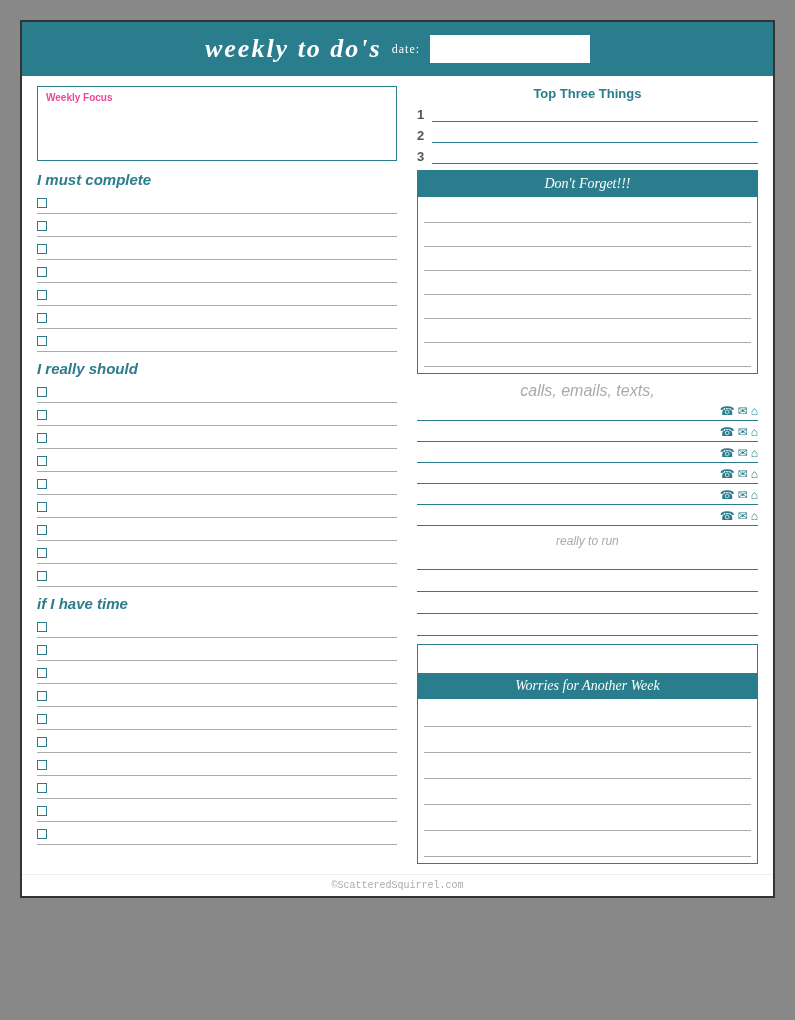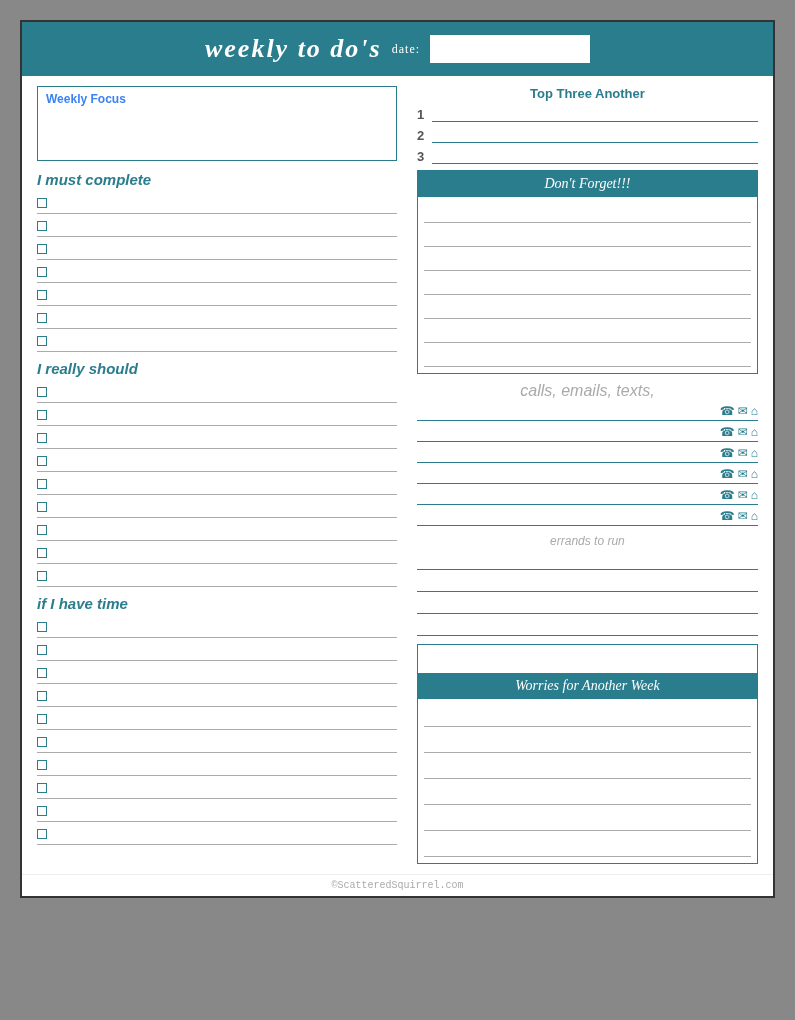--- a/index.html
+++ b/index.html
@@ -56,22 +56,22 @@
       padding-left: 5px;
     }
     
     .weekly-focus-box {
       border: 1.5px solid #2a7d8c;
       min-height: 75px;
       padding: 5px 8px;
       margin-bottom: 10px;
     }
     .weekly-focus-label {
-      color: #3b82f6;
-      font-size: 12px;
+      color: #ec4899;
+      font-size: 10px;
       font-weight: bold;
     }
     
     .section-heading {
       color: #2a7d8c;
       font-size: 15px;
       font-weight: bold;
       text-align: left;
       font-style: italic;
       margin: 8px 0 6px 0;
@@ -326,21 +326,21 @@
           </li>
         <li>
             <span class="checkbox"></span>
           </li>
       </ul>
 
     </div>
 
     <div class="right-col">
 
-      <div class="top-three-label">Top Three Another</div>
+      <div class="top-three-label">Top Three Things</div>
       <ul class="numbered-list">
         <li>
           <span class="num">1</span>
           <div class="line"></div>
         </li>
         <li>
           <span class="num">2</span>
           <div class="line"></div>
         </li>
         <li>
@@ -406,21 +406,21 @@
       </div>
       <div class="calls-row">
         <div class="calls-line"></div>
         <div class="calls-icons">
           <span class="call-icon">☎</span>
           <span class="call-icon">✉</span>
           <span class="call-icon">⌂</span>
         </div>
       </div>
 
-      <div class="errands-label">errands to run</div>
+      <div class="errands-label">really to run</div>
       <div class="errand-line"></div>
       <div class="errand-line"></div>
       <div class="errand-line"></div>
       <div class="errand-line"></div>
 
       <div class="worries-box">
         <div class="worries-header">Worries for Another Week</div>
         <div class="worries-lines">
           <div class="worries-line"></div>
           <div class="worries-line"></div>

